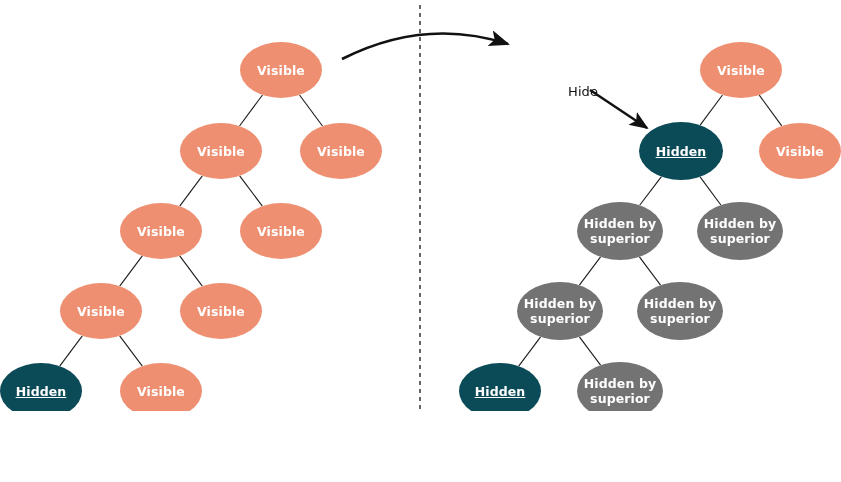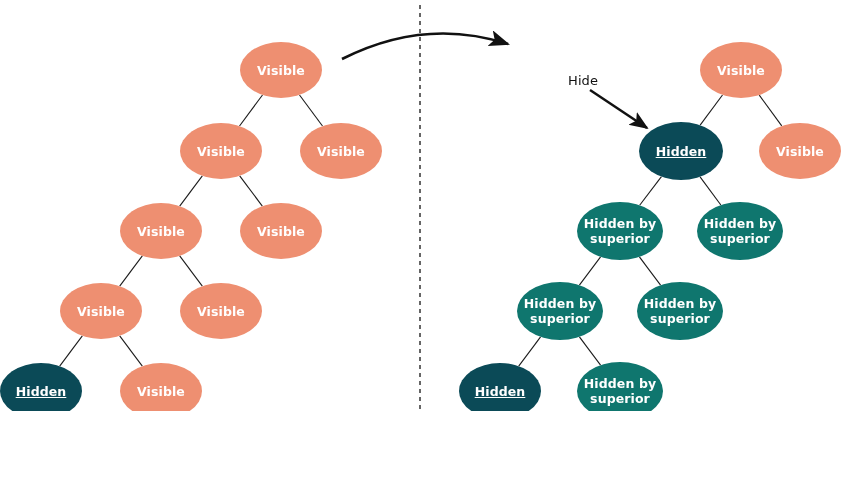--- a/index.html
+++ b/index.html
@@ -36,21 +36,21 @@
     color: #ffffff;
     font-size: 12.5px;
     font-weight: 600;
     line-height: 15px;
     letter-spacing: 0.1px;
     white-space: pre-line;
     user-select: none;
   }
   .node-visible  { background: #ee8f71; }
   .node-hidden   { background: #0b4a57; text-decoration: underline; }
-  .node-bysup    { background: #0f766e; }
+  .node-bysup    { background: #737373; }
   .hide-label {
     position: absolute;
     color: #111111;
     font-size: 13px;
     font-weight: 400;
     line-height: 16px;
     letter-spacing: 0.1px;
     user-select: none;
   }
 </style>
@@ -115,15 +115,15 @@
 superior</div>
       <div class="node node-bysup" style="left: 517px; top: 282px; width: 86px; height: 58px;">Hidden by
 superior</div>
       <div class="node node-bysup" style="left: 637px; top: 282px; width: 86px; height: 58px;">Hidden by
 superior</div>
       <div class="node node-hidden" style="left: 459px; top: 363px; width: 82px; height: 56px;">Hidden</div>
       <div class="node node-bysup" style="left: 577px; top: 362px; width: 86px; height: 58px;">Hidden by
 superior</div>
     </div>
 
-  <div class="hide-label" id="hide-label" style="left: 568px; top: 73px; color: rgb(17, 17, 17); text-align: right;">Hide</div>
+  <div class="hide-label" id="hide-label" style="left: 568px; top: 84px; color: rgb(17, 17, 17); text-align: right;">Hide</div>
 
 </div>
 
 </body></html>

